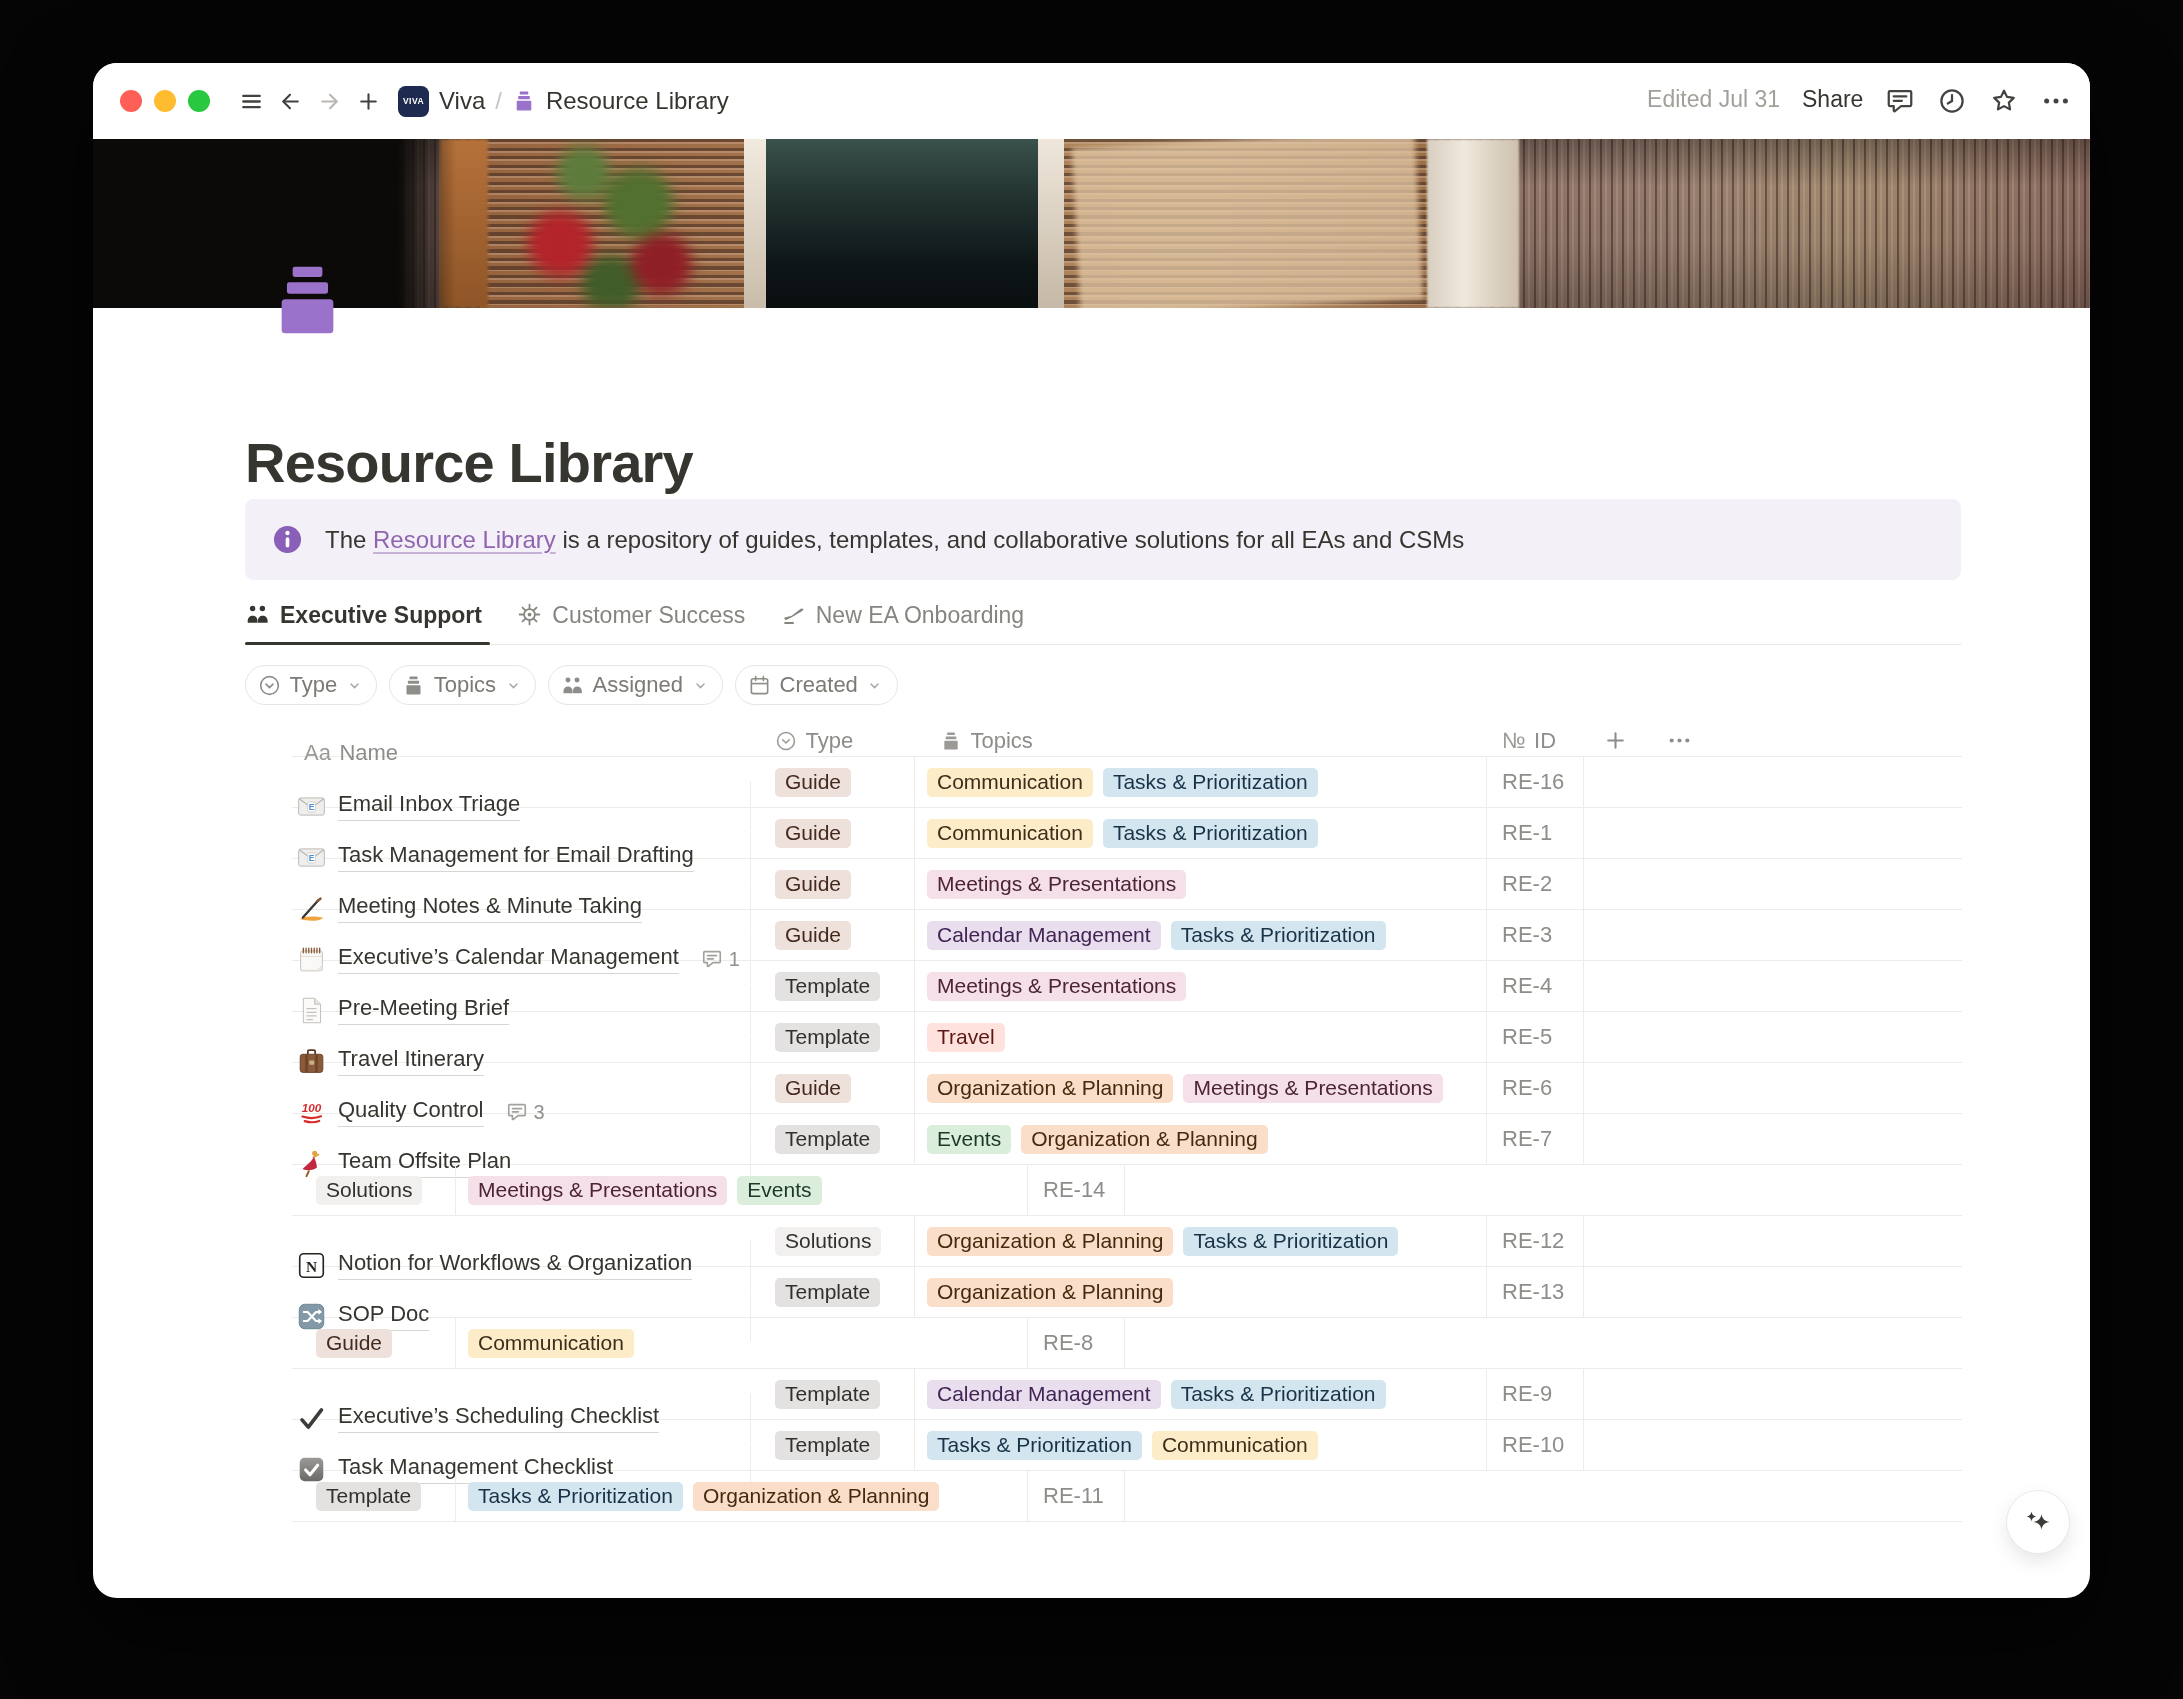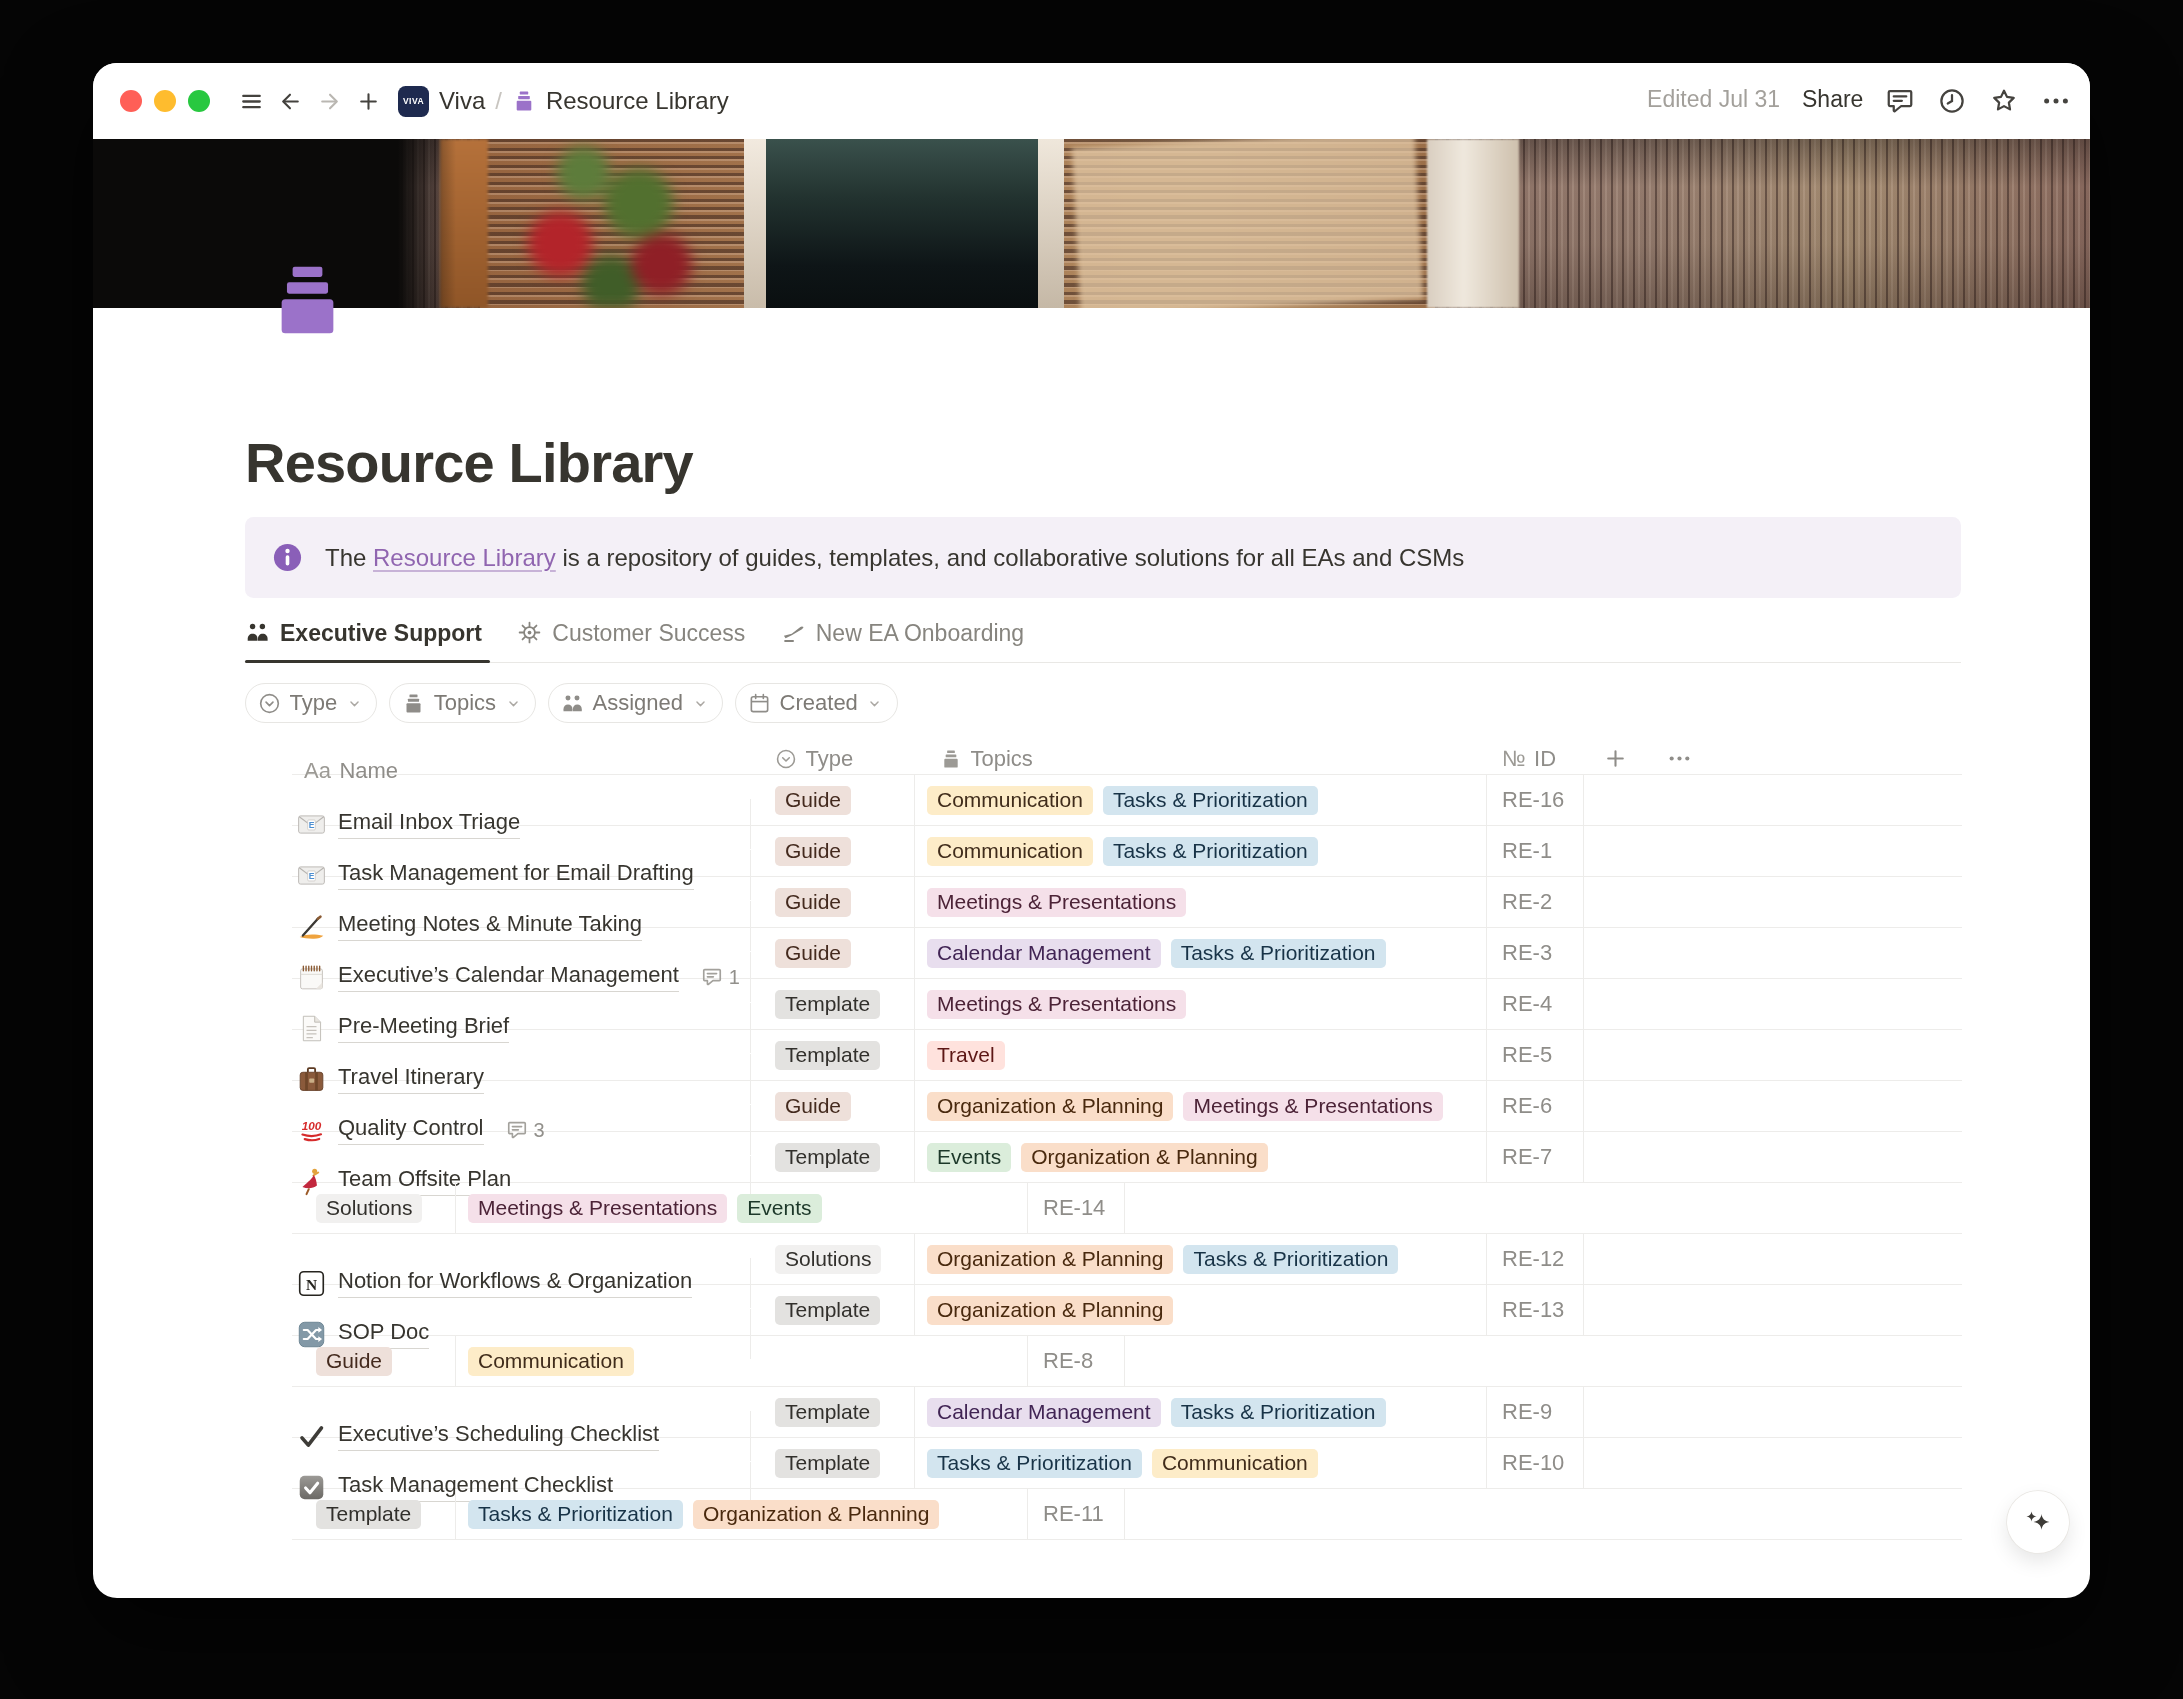--- a/index.html
+++ b/index.html
@@ -61,21 +61,21 @@
   .cv-frame2 { left:47.3%; width:1.3%; background:linear-gradient(180deg,#EFE7DB,#C5B8A6); }
   .cv-shelf  { left:49.2%; width:17.2%; top:72%; height:9%; background:rgba(226,199,164,.75); filter:blur(2.5px); transform:rotate(-3deg); }
   .cv-frame3 { left:66.8%; width:4.6%; background:linear-gradient(90deg,#D9CEC0,#EFE8DD 40%,#CEC0AD); filter:blur(0.8px); }
 
   .page-icon { position:absolute; left:172px; top:192px; width:85px; height:90px; color:#9B72C9; z-index:5; }
 
   
   .content { position:relative; margin:0 129px 0 152px; }
   .page-title { margin-top:123px; font-size:56px; font-weight:700; letter-spacing:-0.8px; line-height:1.15; color:#37352F; }
 
-  .callout { margin-top:22px; height:81px; background:#F4F0F7; border-radius:8.5px; display:flex; align-items:center; padding:0 27px; gap:22px; font-size:24px; color:#37352F; }
+  .callout { margin-top:4px; height:81px; background:#F4F0F7; border-radius:8.5px; display:flex; align-items:center; padding:0 27px; gap:22px; font-size:24px; color:#37352F; }
   .callout .ico { width:31px; height:31px; flex:none; }
   .callout-link { color:#9065B0; text-decoration:underline; text-decoration-color:rgba(144,101,176,.45); text-underline-offset:4.2px; cursor:pointer; }
 
   .tabs { margin-top:13.5px; display:flex; gap:32px; border-bottom:0.8px solid #E9E8E5; }
   .tab { position:relative; display:flex; align-items:flex-start; gap:10px; padding:8.5px 3.4px 15px 0; font-size:23px; color:#87857F; cursor:pointer; white-space:nowrap; }
   .tab .ico { width:25px; height:25px; }
   .tab.active { color:#37352F; font-weight:700; }
   .tab.active::after { content:""; position:absolute; left:0; right:-5px; bottom:-0.8px; height:3.4px; background:#37352F; border-radius:1.7px; }
 
   .filters { margin-top:20px; display:flex; gap:12px; }

